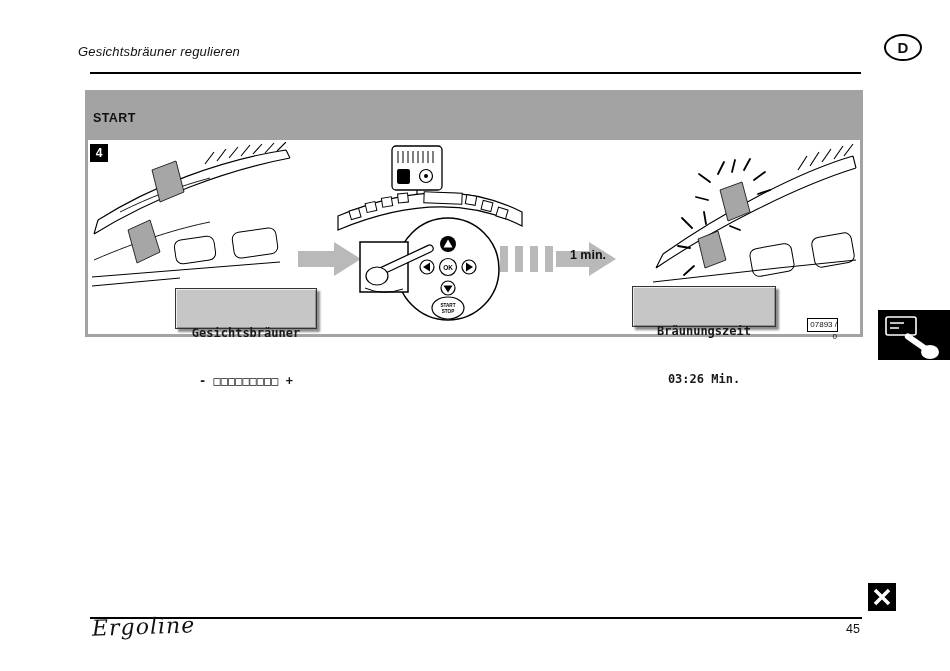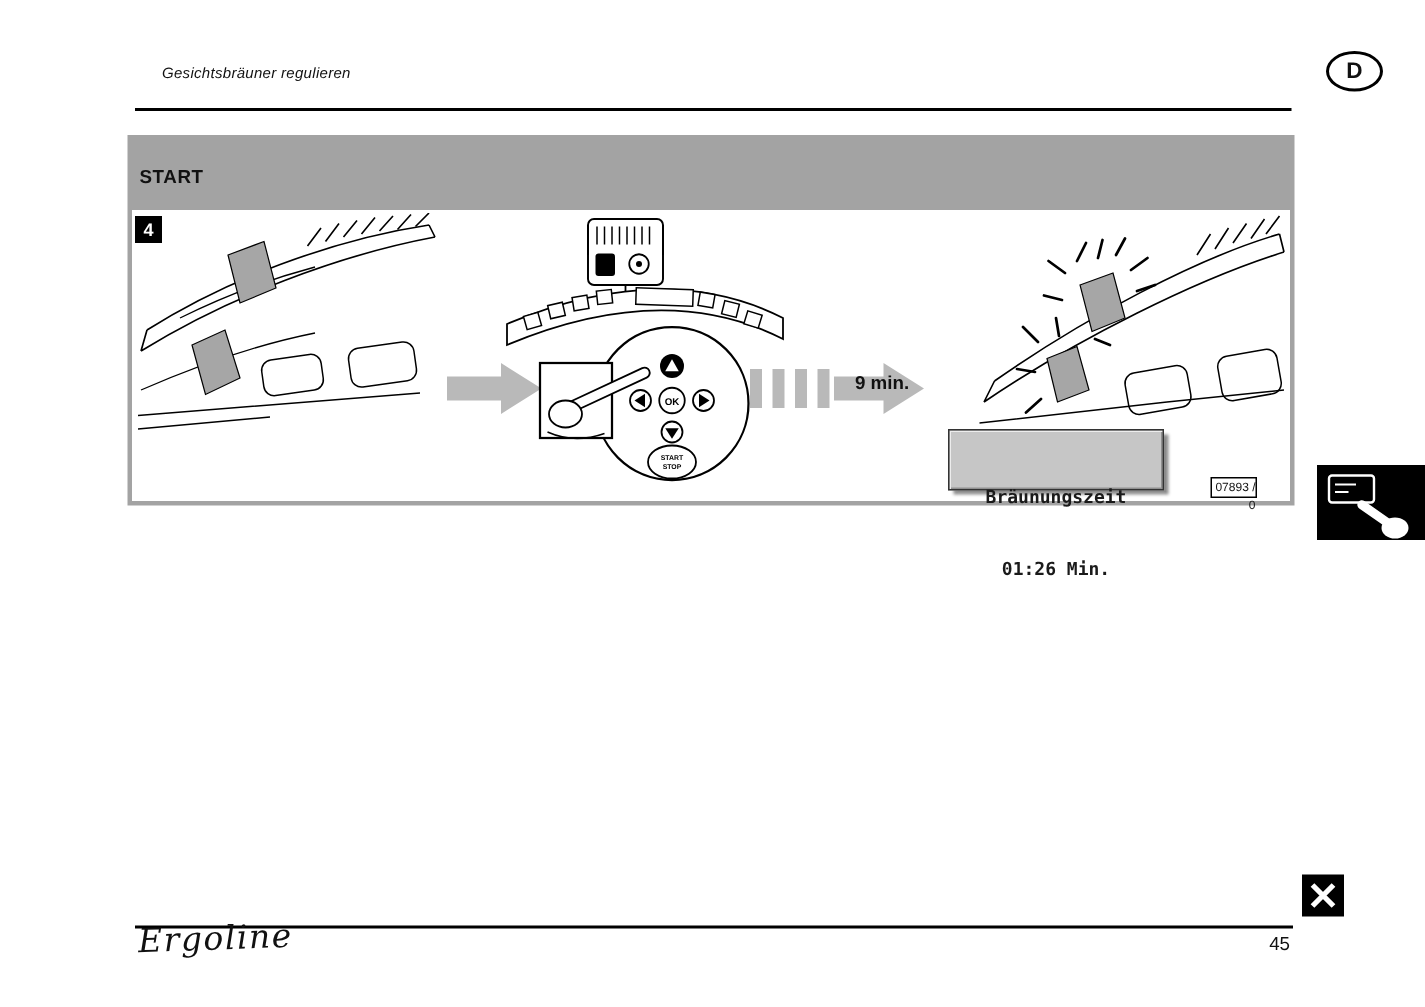--- a/index.html
+++ b/index.html
@@ -1,20 +1,20 @@
 <!DOCTYPE html>
 <html><head>
 <meta charset="utf-8">
 <style>
   * { margin:0; padding:0; box-sizing:border-box; }
   html,body { background:#fff; }
   body { font-family:"Liberation Sans", sans-serif; color:#111; }
   .page { position:relative; width:950px; height:671px; background:#fff; overflow:hidden; }
 
-  .page-title { position:absolute; left:108px; top:44px; font-size:10px; font-style:italic; letter-spacing:0.2px; }
+  .page-title { position:absolute; left:78px; top:44px; font-size:13px; font-style:italic; letter-spacing:0.2px; }
   .country-badge { position:absolute; left:884px; top:34px; width:38px; height:27px; border:2.5px solid #000; border-radius:50%; display:flex; align-items:center; justify-content:center; font-weight:bold; font-size:15px; background:#fff; }
   .top-rule { position:absolute; left:90px; top:72px; width:771px; height:2px; background:#000; }
 
   .panel { position:absolute; left:85px; top:90px; width:778px; height:247px; background:#a3a3a3; }
   .panel-title { position:absolute; left:8px; top:21px; font-weight:bold; font-size:12.5px; letter-spacing:0.4px; }
   .figure { position:absolute; left:3px; top:50px; width:772px; height:194px; background:#fff; }
 
   .step-badge { position:absolute; left:2px; top:4px; width:18px; height:18px; background:#000; color:#fff; font-weight:bold; font-size:12px; display:flex; align-items:center; justify-content:center; }
 
   .lcd { position:absolute; background:#c6c6c6; border:1px solid #333;
@@ -127,26 +127,30 @@
         <path d="M15,112 C75,70 150,30 205,14 M8,126 C70,84 150,44 208,26 M205,14 L208,26 M15,112 L8,126" fill="none" stroke="#000" stroke-width="1.1"></path>
         <path d="M150,28 L159,14 M162,24 L171,10 M174,20 L183,7 M186,17 L195,4 M196,14 L205,2" fill="none" stroke="#000" stroke-width="1.1"></path>
         <polygon points="72,48 94,40 102,70 80,79" fill="#a6a6a6" stroke="#000" stroke-width="0.8"></polygon>
         <polygon points="50,97 70,89 78,118 57,126" fill="#a6a6a6" stroke="#000" stroke-width="0.8"></polygon>
         <path d="M70,32 L76,20 M84,30 L87,18 M96,28 L102,17 M106,38 L117,30 M110,52 L122,48 M62,40 L51,32 M60,58 L48,55 M44,86 L34,76 M58,82 L56,70 M42,106 L30,104 M46,124 L36,133 M82,84 L92,88" fill="none" stroke="#000" stroke-width="1.8" stroke-linecap="round"></path>
         <rect x="-21" y="-14" width="42" height="28" rx="7" transform="translate(124,118) rotate(-10)" fill="#fff" stroke="#000" stroke-width="1"></rect>
         <rect x="-20" y="-15" width="40" height="30" rx="7" transform="translate(185,108) rotate(-10)" fill="#fff" stroke="#000" stroke-width="1"></rect>
         <path d="M5,140 L130,126 M130,126 L208,118" fill="none" stroke="#000" stroke-width="1"></path>
       </svg>
 
+      <div class="lcd lcd-left">
+        <div>Gesichtsbräuner</div>
+        <div>- □□□□□□□□□ +</div>
+      </div>
 
-      <div class="duration-label">9 min.</div>
+      <div class="duration-label">1 min.</div>
 
       <div class="lcd lcd-right">
         <div>Bräunungszeit</div>
-        <div>01:26 Min.</div>
+        <div>03:26 Min.</div>
       </div>
 
       <div class="figure-ref">07893 / 0</div>
     </div>
   </div>
 
   <div class="side-marker">
     <svg width="72" height="50" viewBox="0 0 72 50">
       <rect x="8" y="7" width="30" height="18" rx="2" fill="none" stroke="#fff" stroke-width="1.6"></rect>
       <path d="M12,13 L26,13 M12,18 L21,18" stroke="#fff" stroke-width="1.4" fill="none"></path>

